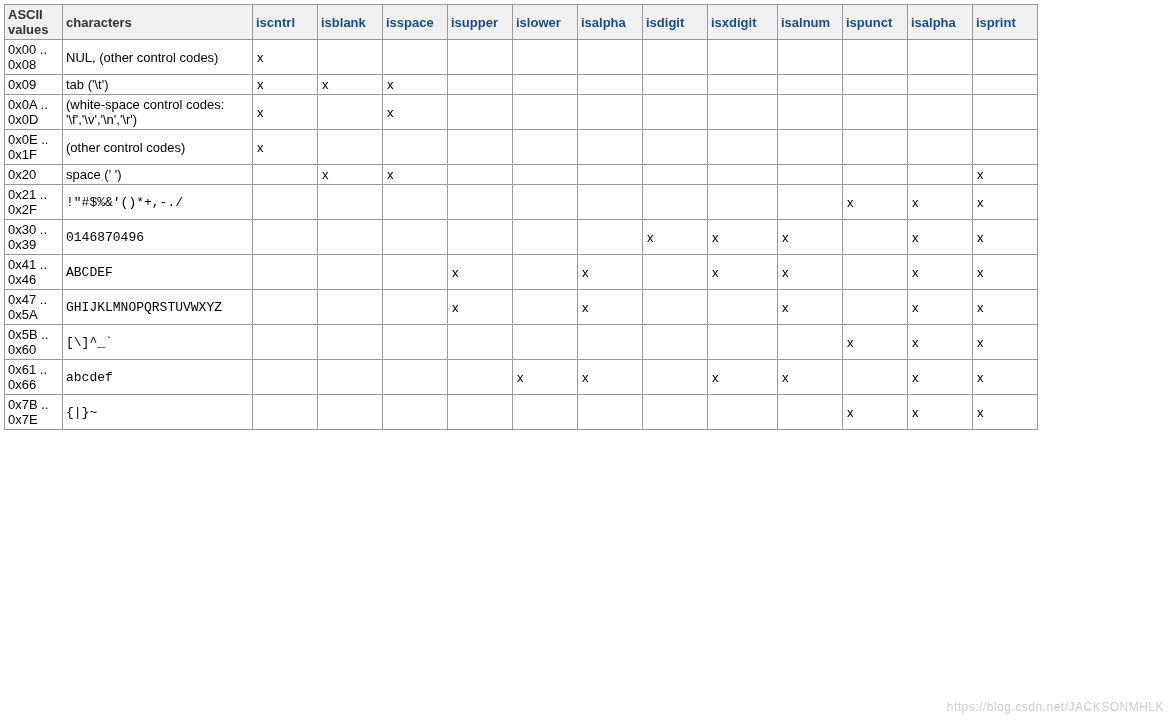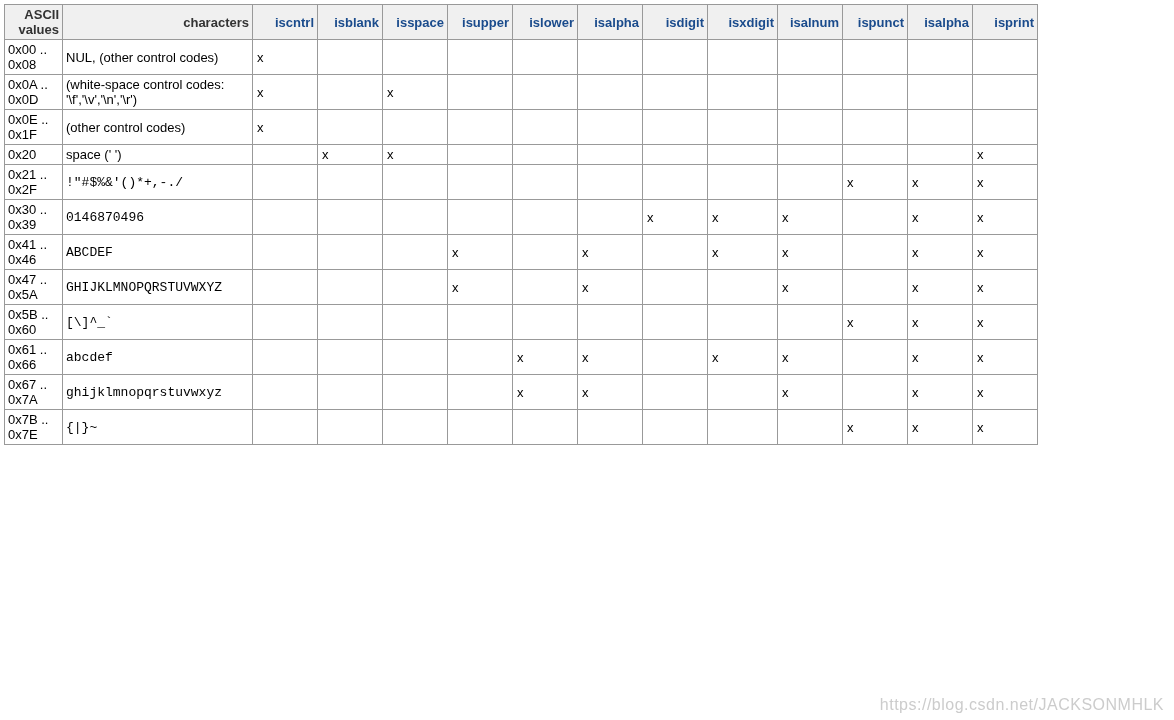--- a/index.html
+++ b/index.html
@@ -16,21 +16,21 @@
   }
   th, td {
     border: 1px solid #999;
     padding: 2px 3px;
     vertical-align: middle;
     text-align: left;
     font-weight: normal;
   }
   thead th {
     background: #f0f0f0;
-    text-align: right;
+    text-align: left;
     font-weight: bold;
     color: #333;
   }
   thead th.fn {
     color: #1a4b8c;
   }
   col.c-ascii { width: 58px; }
   col.c-chars { width: 190px; }
   col.c-fn    { width: 65px; }
   col.c-fnw   { width: 70px; }
@@ -40,21 +40,21 @@
   }
   .x {
     text-align: left;
     padding-left: 4px;
   }
   .watermark {
     position: fixed;
     bottom: 6px;
     right: 10px;
     color: #ccc;
-    font-size: 16px;
+    font-size: 12px;
     letter-spacing: 0.5px;
     pointer-events: none;
   }
 </style>
 </head>
 <body>
 
 <table>
   <colgroup>
     <col class="c-ascii">
@@ -101,20 +101,36 @@
         <td class="x"></td>
         <td class="x"></td>
         <td class="x"></td>
         <td class="x"></td>
         <td class="x"></td>
         <td class="x"></td>
         <td class="x"></td>
         <td class="x"></td>
       </tr>
       <tr>
+        <td>0x09</td>
+        <td>tab ('\t')</td>
+        <td class="x">x</td>
+        <td class="x">x</td>
+        <td class="x">x</td>
+        <td class="x"></td>
+        <td class="x"></td>
+        <td class="x"></td>
+        <td class="x"></td>
+        <td class="x"></td>
+        <td class="x"></td>
+        <td class="x"></td>
+        <td class="x"></td>
+        <td class="x"></td>
+      </tr>
+      <tr>
         <td>0x0A .. 0x0D</td>
         <td>(white-space control codes: '\f','\v','\n','\r')</td>
         <td class="x">x</td>
         <td class="x"></td>
         <td class="x">x</td>
         <td class="x"></td>
         <td class="x"></td>
         <td class="x"></td>
         <td class="x"></td>
         <td class="x"></td>
@@ -239,36 +255,20 @@
         <td>0x61 .. 0x66</td>
         <td class="mono">abcdef</td>
         <td class="x"></td>
         <td class="x"></td>
         <td class="x"></td>
         <td class="x"></td>
         <td class="x">x</td>
         <td class="x">x</td>
         <td class="x"></td>
         <td class="x">x</td>
-        <td class="x">x</td>
-        <td class="x"></td>
-        <td class="x">x</td>
-        <td class="x">x</td>
-      </tr>
-      <tr>
-        <td>0x67 .. 0x7A</td>
-        <td class="mono">ghijklmnopqrstuvwxyz</td>
-        <td class="x"></td>
-        <td class="x"></td>
-        <td class="x"></td>
-        <td class="x"></td>
-        <td class="x">x</td>
-        <td class="x">x</td>
-        <td class="x"></td>
-        <td class="x"></td>
         <td class="x">x</td>
         <td class="x"></td>
         <td class="x">x</td>
         <td class="x">x</td>
       </tr>
       <tr>
         <td>0x7B .. 0x7E</td>
         <td class="mono">{|}~</td>
         <td class="x"></td>
         <td class="x"></td>

